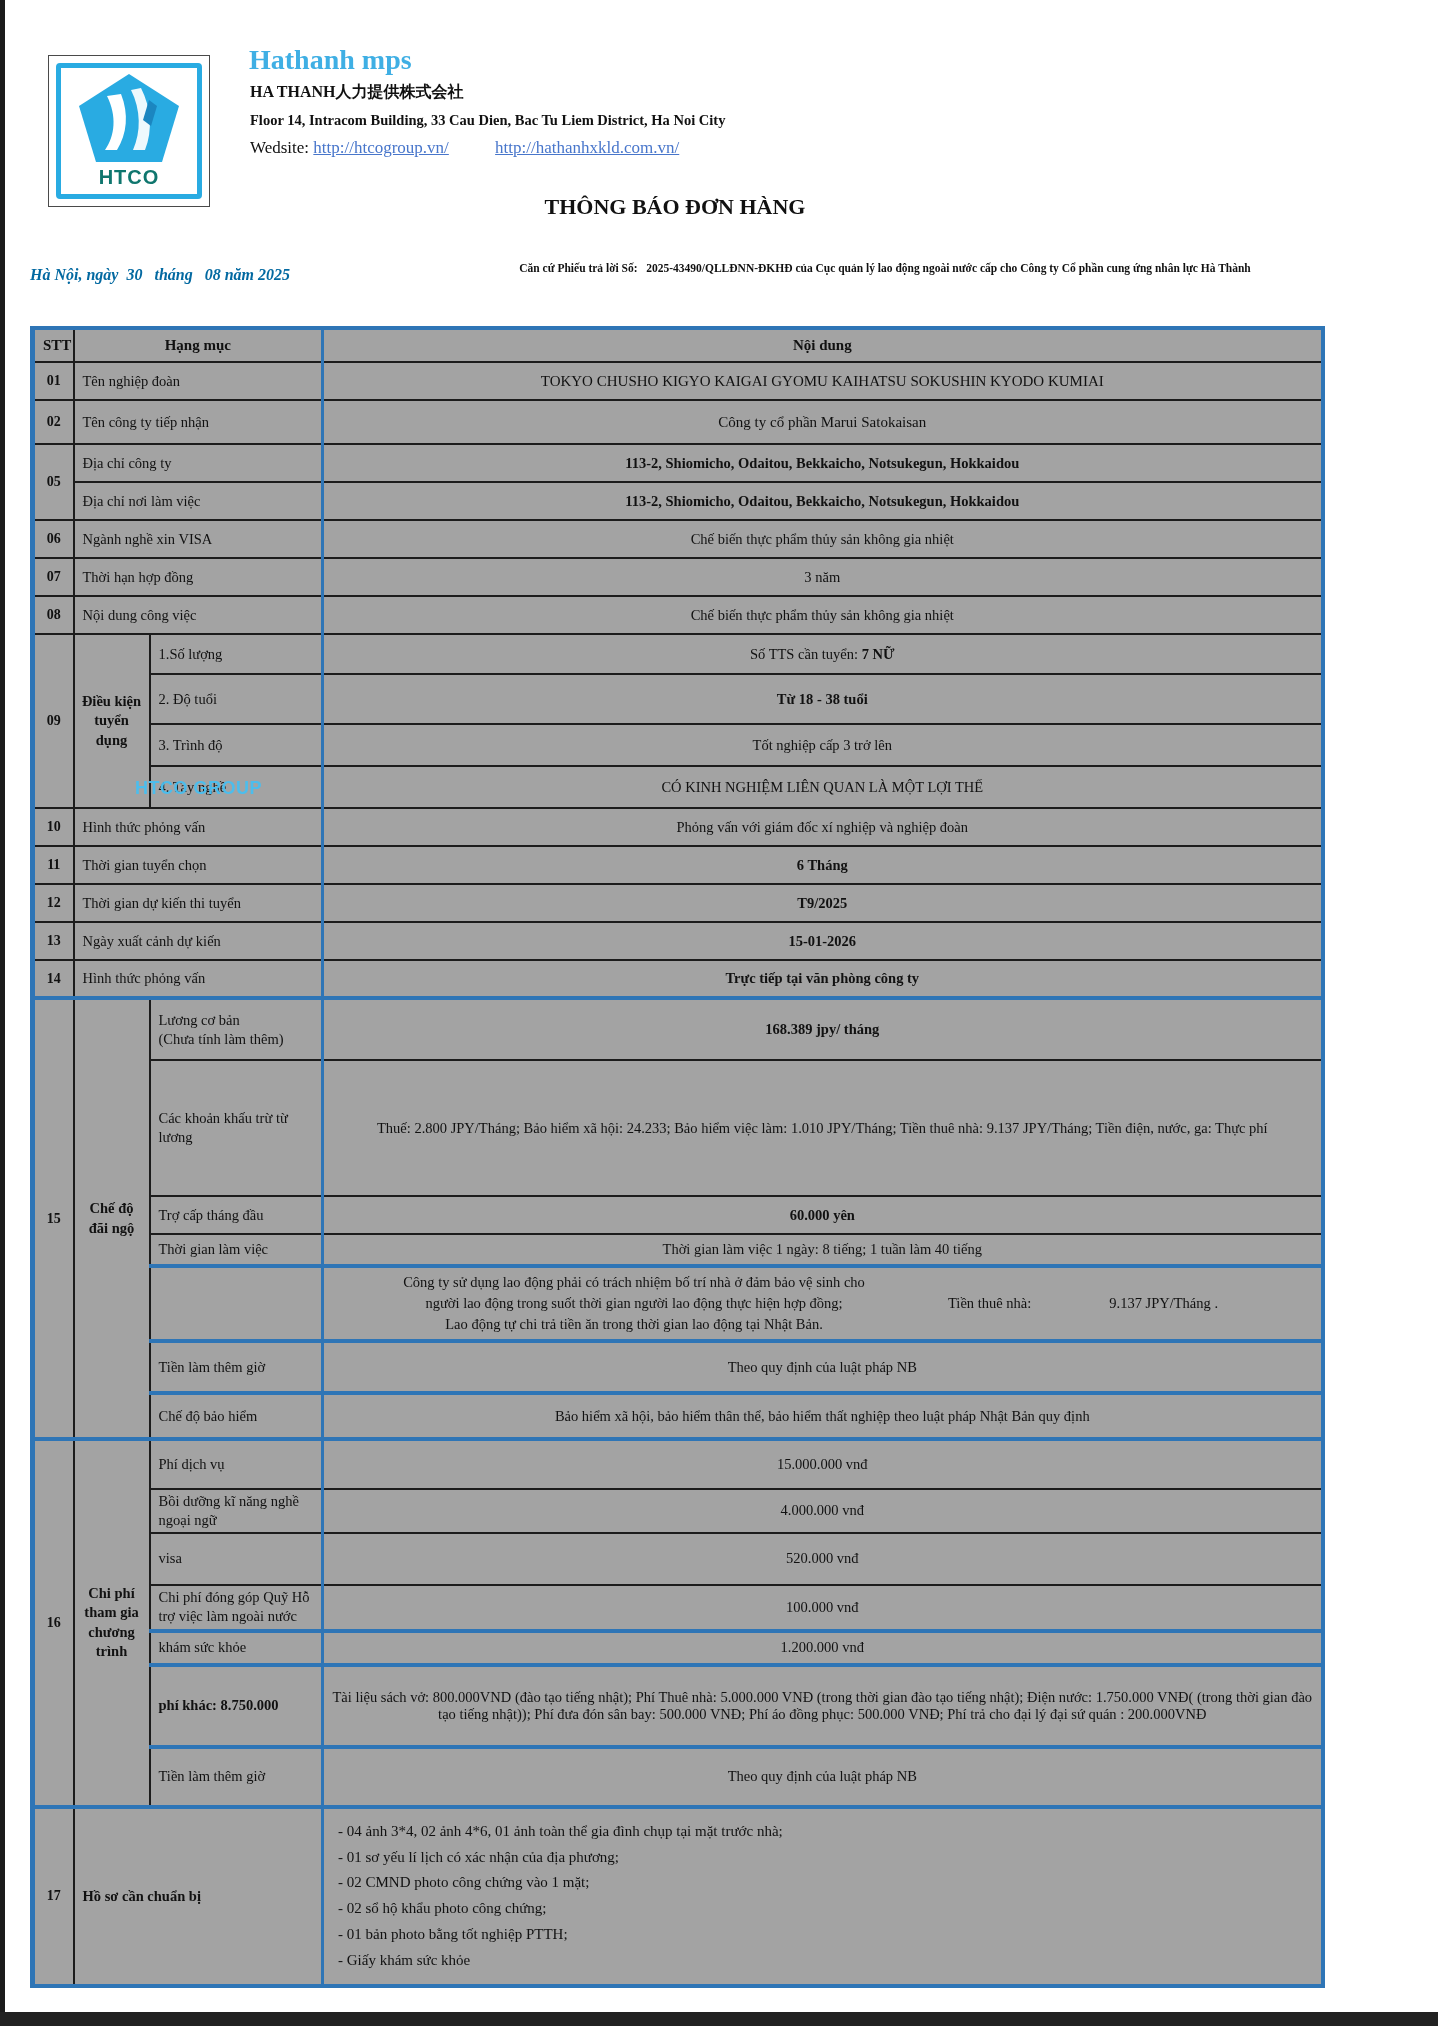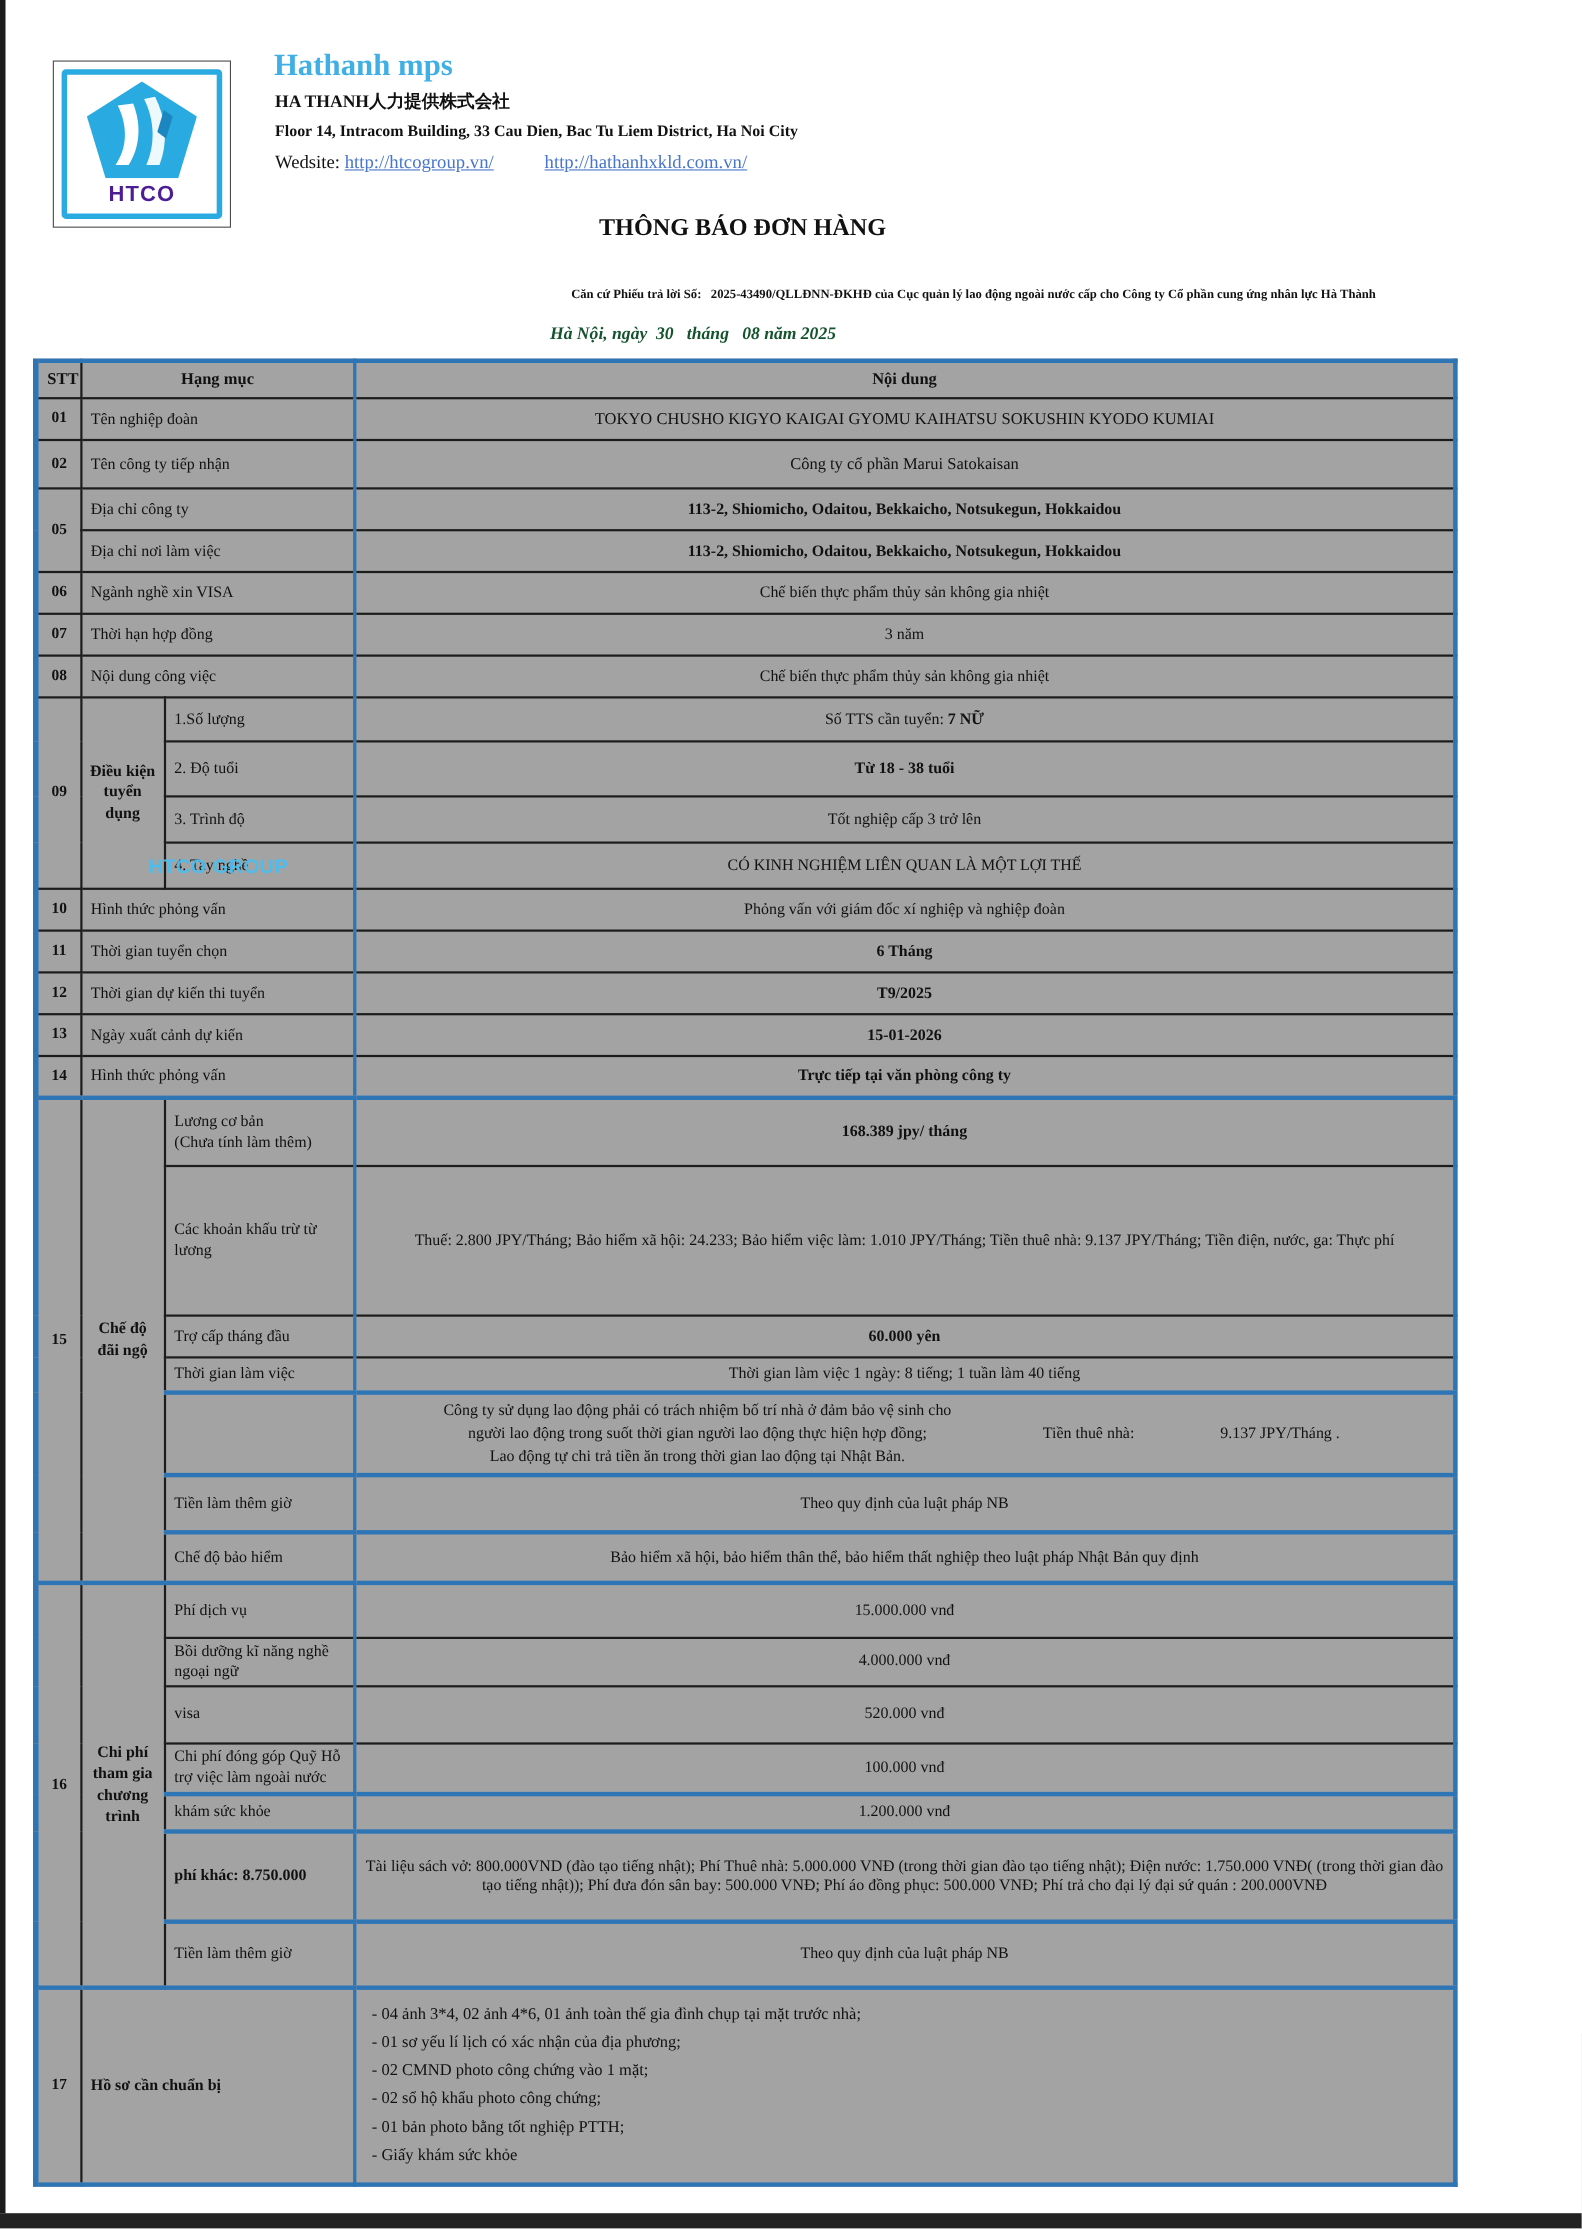--- a/index.html
+++ b/index.html
@@ -6,33 +6,33 @@
   body{font-family:"Liberation Serif","DejaVu Serif",serif;background:#e8e8e8;}
   .page{position:relative;width:1438px;height:2026px;background:#ffffff;overflow:hidden;}
 
   
   .edge-left{position:absolute;left:0;top:0;width:5px;height:2012px;background:#1b1b1b;}
   .edge-bottom{position:absolute;left:0;top:2012px;width:1438px;height:14px;background:#222222;}
 
   
   .logo-box{position:absolute;left:48px;top:55px;width:160px;height:150px;border:1.5px solid #4a4a4a;background:#fff;}
   .logo-frame{position:absolute;inset:7px;border:5px solid #29abe2;border-radius:4px;display:flex;flex-direction:column;align-items:center;justify-content:center;gap:4px;}
-  .logo-text{font-family:"Liberation Sans","DejaVu Sans",sans-serif;font-weight:bold;font-size:20px;color:#4c1d95;letter-spacing:1px;}
+  .logo-text{font-family:"Liberation Sans","DejaVu Sans",sans-serif;font-weight:bold;font-size:20px;color:#0f766e;letter-spacing:1px;}
   .brand{position:absolute;left:249px;top:44px;font-size:28px;font-weight:bold;color:#3fafe4;}
   .company-jp{position:absolute;left:250px;top:82px;font-size:16px;font-weight:bold;color:#111;}
   .address{position:absolute;left:250px;top:112px;font-size:14.5px;font-weight:bold;color:#111;}
   .website-line{position:absolute;left:250px;top:138px;font-size:17px;color:#111;}
   .website-line a{color:#4876cb;text-decoration:underline;cursor:pointer;}
   .website-link-2{margin-left:42px;}
 
   
   .doc-title{position:absolute;left:30px;top:194px;width:1290px;text-align:center;font-size:22px;font-weight:bold;color:#111;}
   .doc-subtitle{position:absolute;left:30px;top:234px;width:1290px;text-align:center;font-size:17px;font-weight:bold;color:#111;}
   .doc-ref{position:absolute;left:240px;top:262px;width:1290px;text-align:center;font-size:11.5px;font-weight:bold;color:#111;white-space:pre;}
-  .doc-date{position:absolute;left:30px;top:295px;width:1200px;text-align:center;font-size:16px;font-weight:bold;font-style:italic;color:#14532d;white-space:pre;}
+  .doc-date{position:absolute;left:30px;top:266px;width:1200px;text-align:left;font-size:16px;font-weight:bold;font-style:italic;color:#0369a1;white-space:pre;}
 
   .watermark{position:absolute;left:135px;top:778px;font-family:"Liberation Sans","DejaVu Sans",sans-serif;font-weight:bold;font-size:18px;color:rgba(72,191,240,0.95);z-index:5;letter-spacing:0.5px;}
 
   
   table.main-table{position:absolute;left:30px;top:326px;width:1290px;border-collapse:collapse;table-layout:fixed;background:#a3a3a3;}
   table.main-table{border:4px solid #2e75b6;border-left-width:5px;}
   .main-table td,.main-table th{border:2px solid #1c1c1c;padding:2px 8px;font-size:14.5px;color:#111;vertical-align:middle;overflow:hidden;}
   .main-table th{font-size:15px;font-weight:bold;text-align:center;}
   td.stt{font-weight:bold;text-align:center;font-size:14px;padding:2px 2px;}
   td.grp{font-weight:bold;text-align:center;padding:2px 4px;line-height:1.35;}

